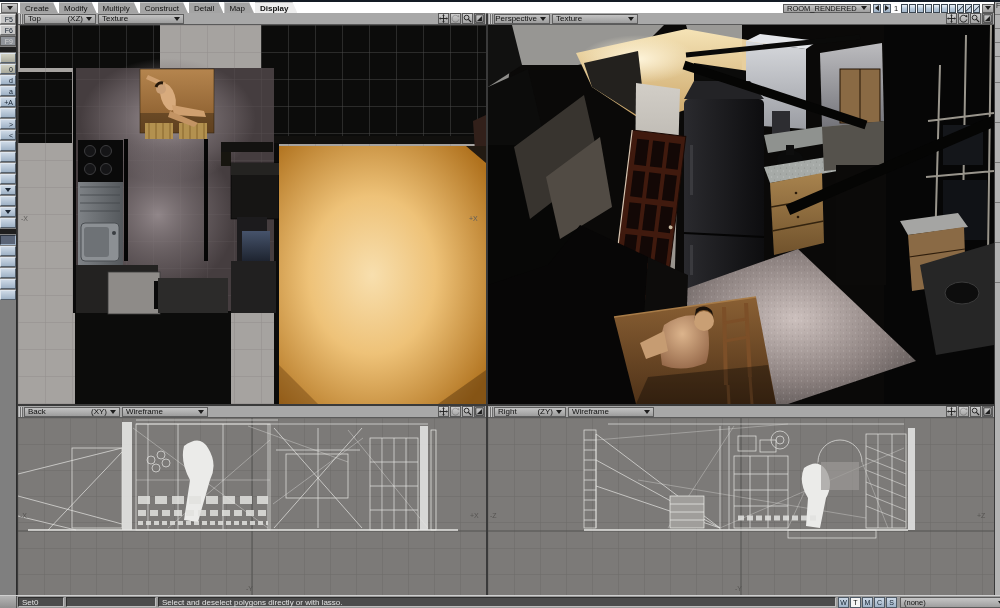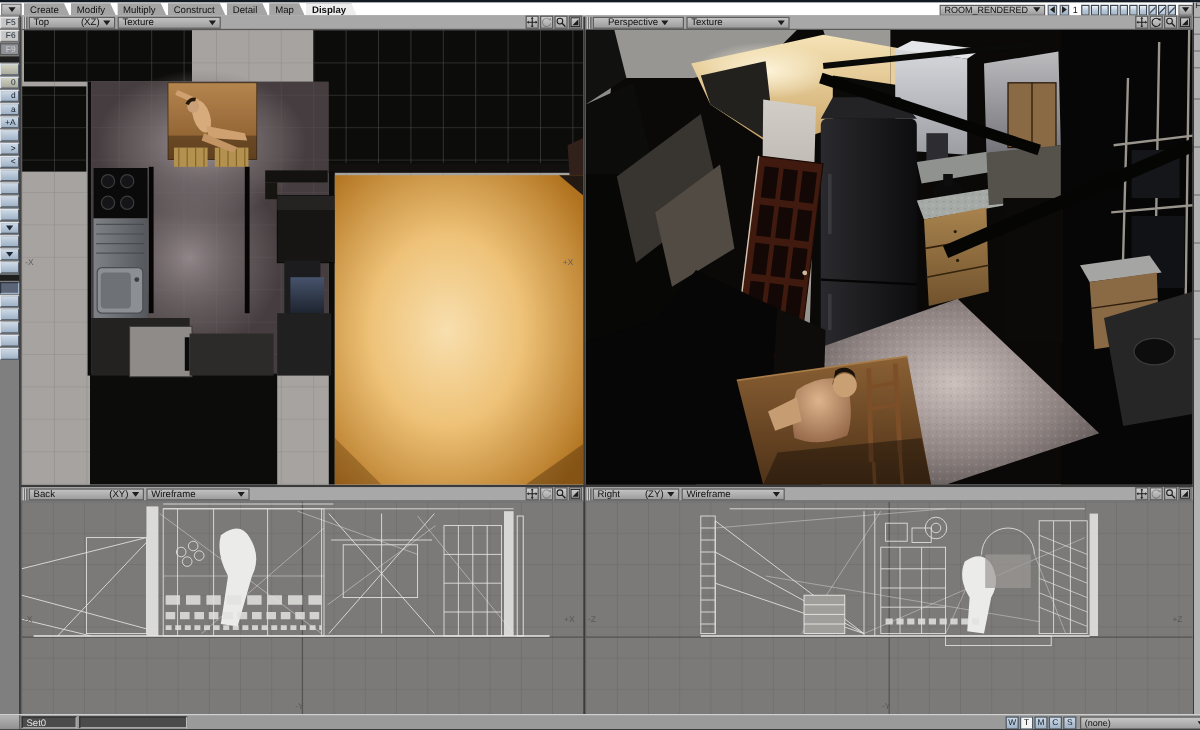--- a/index.html
+++ b/index.html
@@ -301,21 +301,21 @@
         <polygon points="448,121 468,121 468,138" fill="#221a12"></polygon>
         <text x="3" y="196" font-size="7" fill="#5f5d5b">-X</text>
         <text x="451" y="196" font-size="7" fill="#5f5d5b">+X</text>
       </svg>
     </div>
   </div>
 
   <div class="abs vp" style="left:488px;top:13px;width:506px;height:391px;">
     <div class="vp-header">
       <span class="grip"></span>
-      <div class="dd" style="width:76px;justify-content:center">
+      <div class="dd" style="width:56px;justify-content:flex-end">
         <span>Perspective</span>
         <span class="tri"></span>
       </div>
       <div class="dd" style="width:86px;justify-content:space-between">
         <span>Texture</span>
         <span class="tri"></span>
       </div>
       <div class="vp-tools">
         <div class="toolbtn">
             <svg width="9" height="9" viewBox="0 0 11 11">
@@ -675,20 +675,23 @@
       <span class="sliver-line" style="top:280px"></span>
   </div>
 
   <div class="abs" id="statusbar">
     <div class="abs" id="sb-corner"></div>
     <div class="sfield" style="left:18px;width:46px;justify-content:flex-start;">
       <span>Set</span>
       <span>0</span>
     </div>
     <div class="sfield" style="left:66px;width:90px;"></div>
+    <div class="sfield" style="left:158px;width:678px;">
+      <span>Select and deselect polygons directly or with lasso.</span>
+    </div>
     <div id="vmaps">
 
     <div class="vm">W</div>
         <div class="vm active">T</div>
         <div class="vm">M</div>
         <div class="vm">C</div>
         <div class="vm">S</div>
       </div>
     <div class="combo" id="vmap-combo" style="height:11px;justify-content:space-between;">
       <span>(none)</span>

